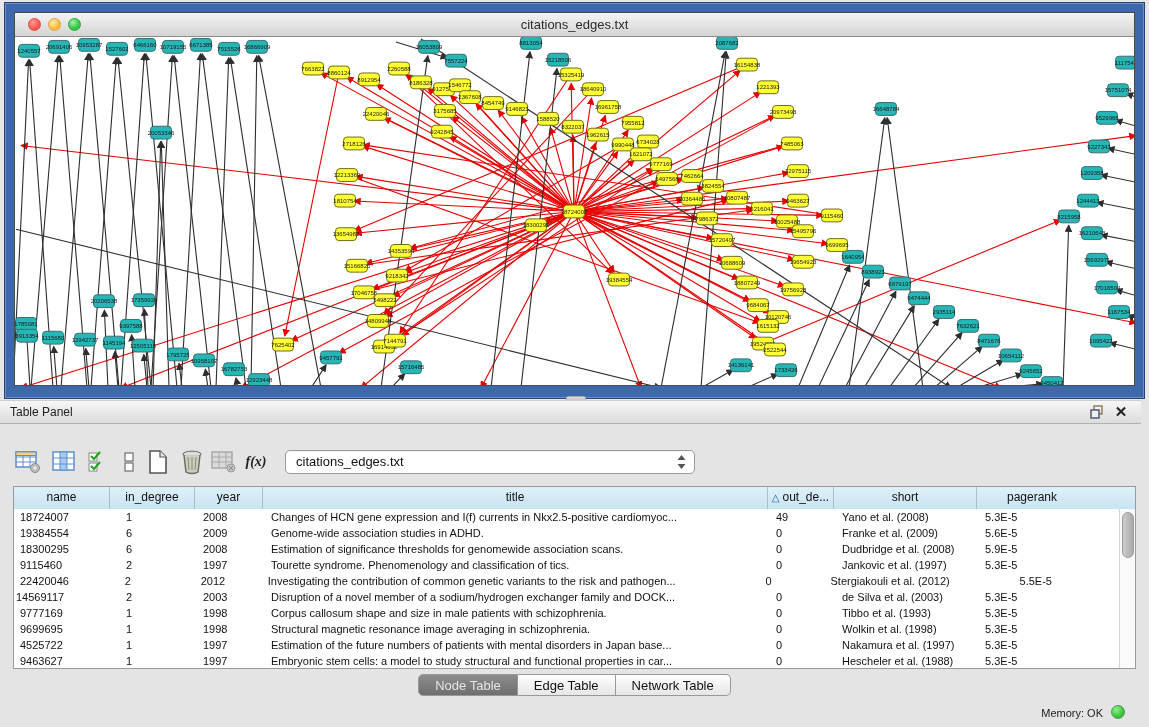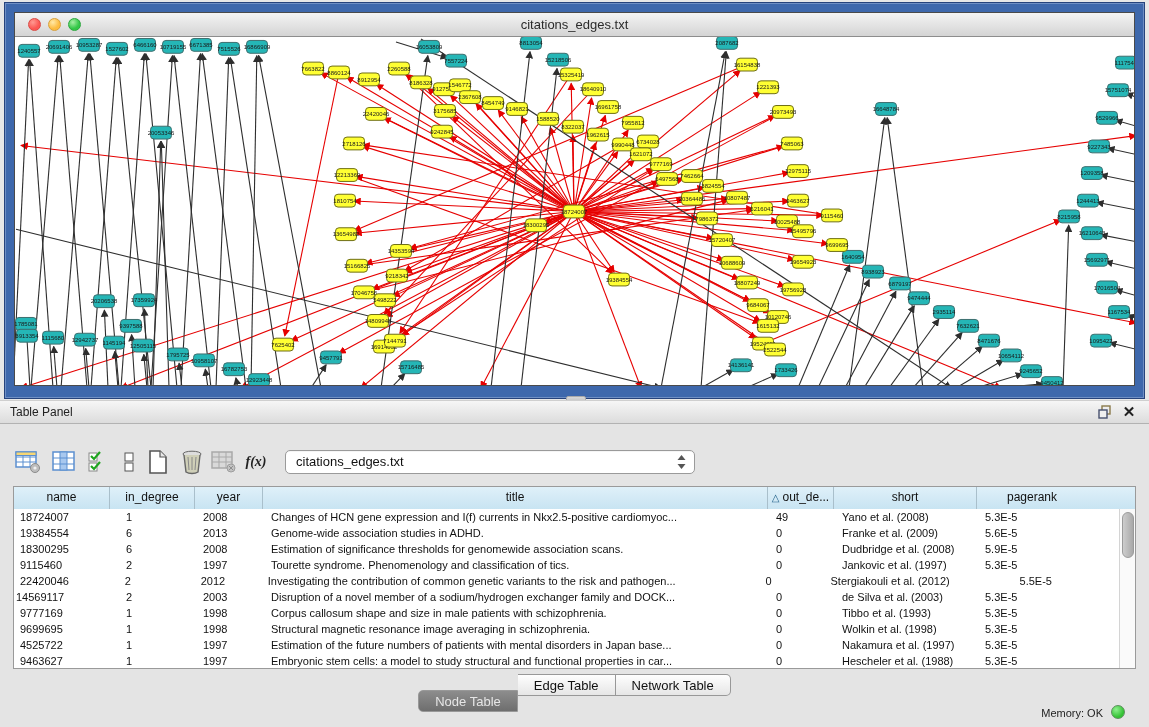--- a/index.html
+++ b/index.html
@@ -19,21 +19,21 @@
   .light.green{background:radial-gradient(circle at 35% 30%,#a6efa4,#33c748 60%);border:1px solid #2aa73c;}
   #net-canvas{position:absolute;left:0;right:0;top:24px;bottom:0;overflow:hidden;background:#fff;}
   #net-canvas svg{display:block;}
 
   
   #splitter{position:absolute;left:566px;top:396px;width:18px;height:5px;background:linear-gradient(#d9d9d9,#bfbfbf);
     border:1px solid #aaa;border-radius:2px;}
 
   
   #south{position:absolute;left:0;top:400px;width:1149px;height:327px;background:#e4e4e4;}
-  #panel-header{position:absolute;left:0;top:0;right:0;height:22px;background:linear-gradient(#f6f6f6,#dcdcdc);
+  #panel-header{position:absolute;left:0;top:0;right:8px;height:22px;background:linear-gradient(#f6f6f6,#dcdcdc);
     border-bottom:1px solid #b2b2b2;border-top:1px solid #cfcfcf;}
   #panel-title{position:absolute;left:10px;top:0;line-height:22px;font-size:12px;color:#222;}
   .panel-ctl{position:absolute;top:3px;width:16px;height:16px;cursor:default;}
   #float-btn{right:36px;}
   #close-btn{right:12px;font-size:15px;font-weight:bold;color:#222;line-height:16px;text-align:center;}
 
   
   .tb-btn{position:absolute;top:46px;width:32px;height:32px;display:flex;align-items:center;justify-content:center;}
   .fx{font-size:14px;color:#222;font-style:italic;font-weight:bold;font-family:"Liberation Serif",serif;}
   #combo{position:absolute;left:285px;top:50px;width:410px;height:24px;background:#fff;border:1px solid #9a9a9a;
@@ -55,21 +55,21 @@
     padding-left:8px;}
   
   #vscroll{position:absolute;right:0;top:22px;bottom:0;width:15px;background:#fafafa;border-left:1px solid #d4d4d4;}
   #vthumb{position:absolute;left:2px;top:3px;width:10px;height:44px;border-radius:6px;
     background:linear-gradient(90deg,#cdcdcd,#a9a9a9);border:1px solid #9b9b9b;}
 
   
   #tabs-row{position:absolute;left:0;top:274px;width:1149px;display:flex;justify-content:center;}
   .seg{height:22px;line-height:22px;font-size:13px;padding:0 16px;border:1px solid #989898;border-left:none;
     background:linear-gradient(#fefefe,#e6e6e6);color:#111;box-sizing:border-box;}
-  .seg.first{border-left:1px solid #989898;border-radius:5px 0 0 5px;margin-top:16px;}
+  .seg.first{border-left:1px solid #989898;border-radius:5px 0 0 5px;}
   .seg.last{border-radius:0 5px 5px 0;}
   .seg.active{background:linear-gradient(#8d8d8d,#6e6e6e);color:#e6e6e6;}
 
   
   #memory-label{position:absolute;right:46px;top:307px;font-size:11px;color:#222;}
   #memory-led{position:absolute;right:24px;top:305px;width:14px;height:14px;border-radius:50%;
     background:radial-gradient(circle at 35% 30%,#8ef08e,#35c235 65%);border:1px solid #5d8f5d;box-sizing:border-box;}
 </style>
 </head>
 <body>
@@ -852,21 +852,21 @@
             <div class="td" style="width: 85px; padding-left: 16px;">1</div>
             <div class="td" style="width: 68px;">2008</div>
             <div class="td" style="width: 505px;">Changes of HCN gene expression and I(f) currents in Nkx2.5-positive cardiomyoc...</div>
             <div class="td" style="width: 66px;">49</div>
             <div class="td" style="width: 143px;">Yano et al. (2008)</div>
             <div class="td" style="width: 110px;">5.3E-5</div>
           </div>
           <div class="tr">
             <div class="td" style="width: 96px; padding-left: 6px;">19384554</div>
             <div class="td" style="width: 85px; padding-left: 16px;">6</div>
-            <div class="td" style="width: 68px;">2013</div>
+            <div class="td" style="width: 68px;">2009</div>
             <div class="td" style="width: 505px;">Genome-wide association studies in ADHD.</div>
             <div class="td" style="width: 66px;">0</div>
             <div class="td" style="width: 143px;">Franke et al. (2009)</div>
             <div class="td" style="width: 110px;">5.6E-5</div>
           </div>
           <div class="tr">
             <div class="td" style="width: 96px; padding-left: 6px;">18300295</div>
             <div class="td" style="width: 85px; padding-left: 16px;">6</div>
             <div class="td" style="width: 68px;">2008</div>
             <div class="td" style="width: 505px;">Estimation of significance thresholds for genomewide association scans.</div>

